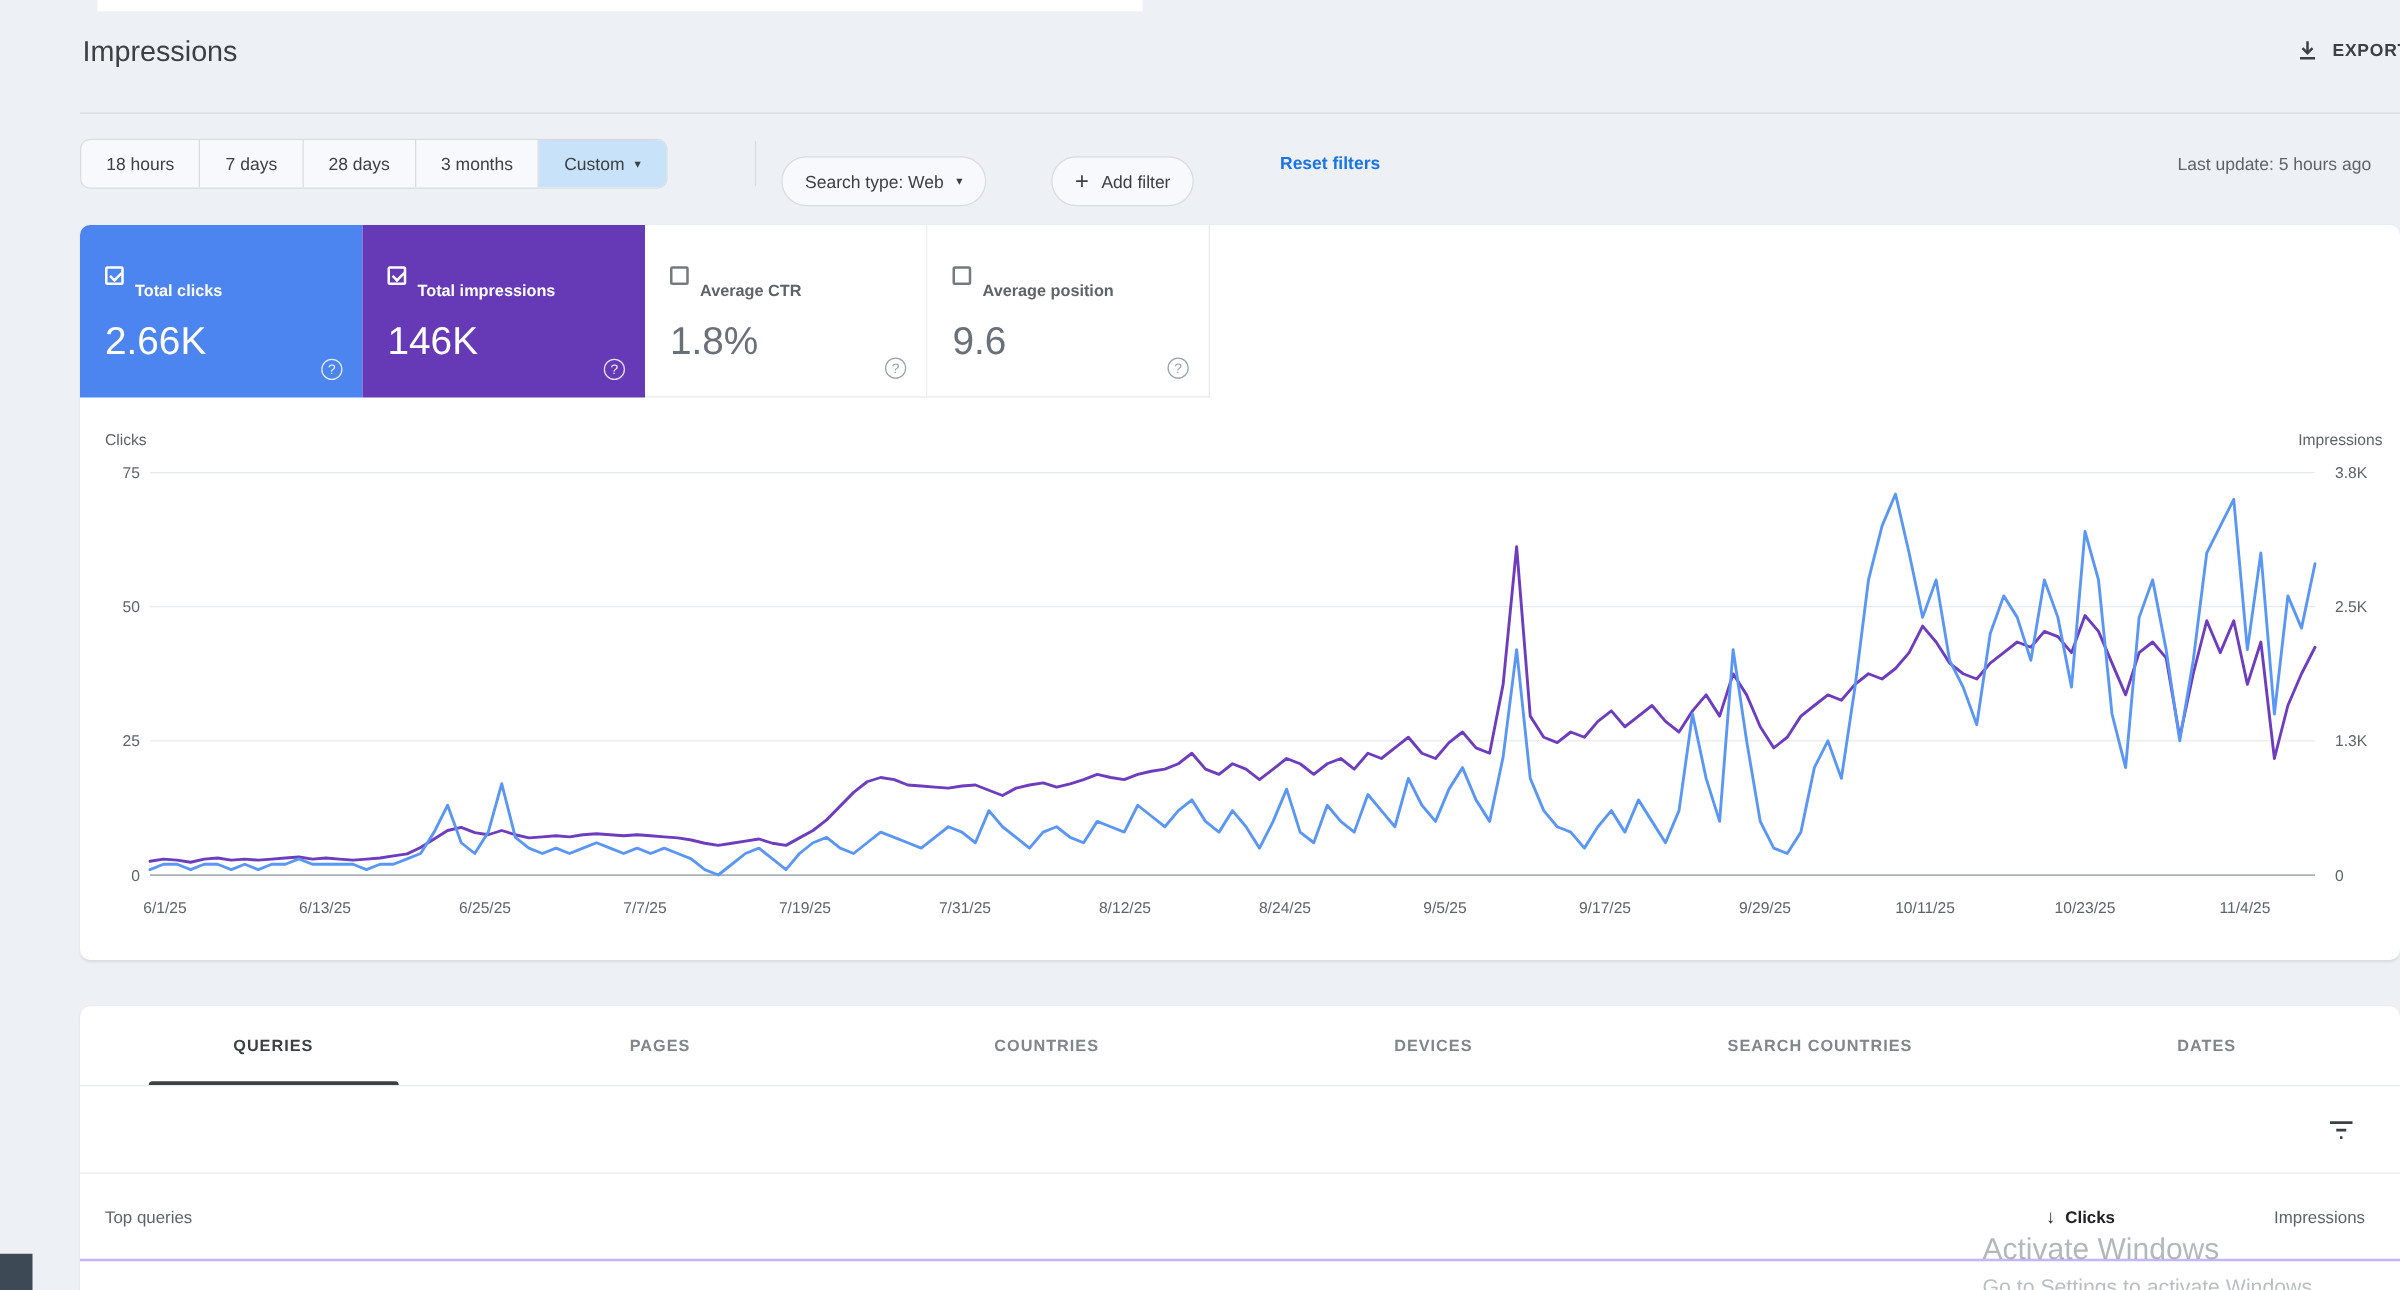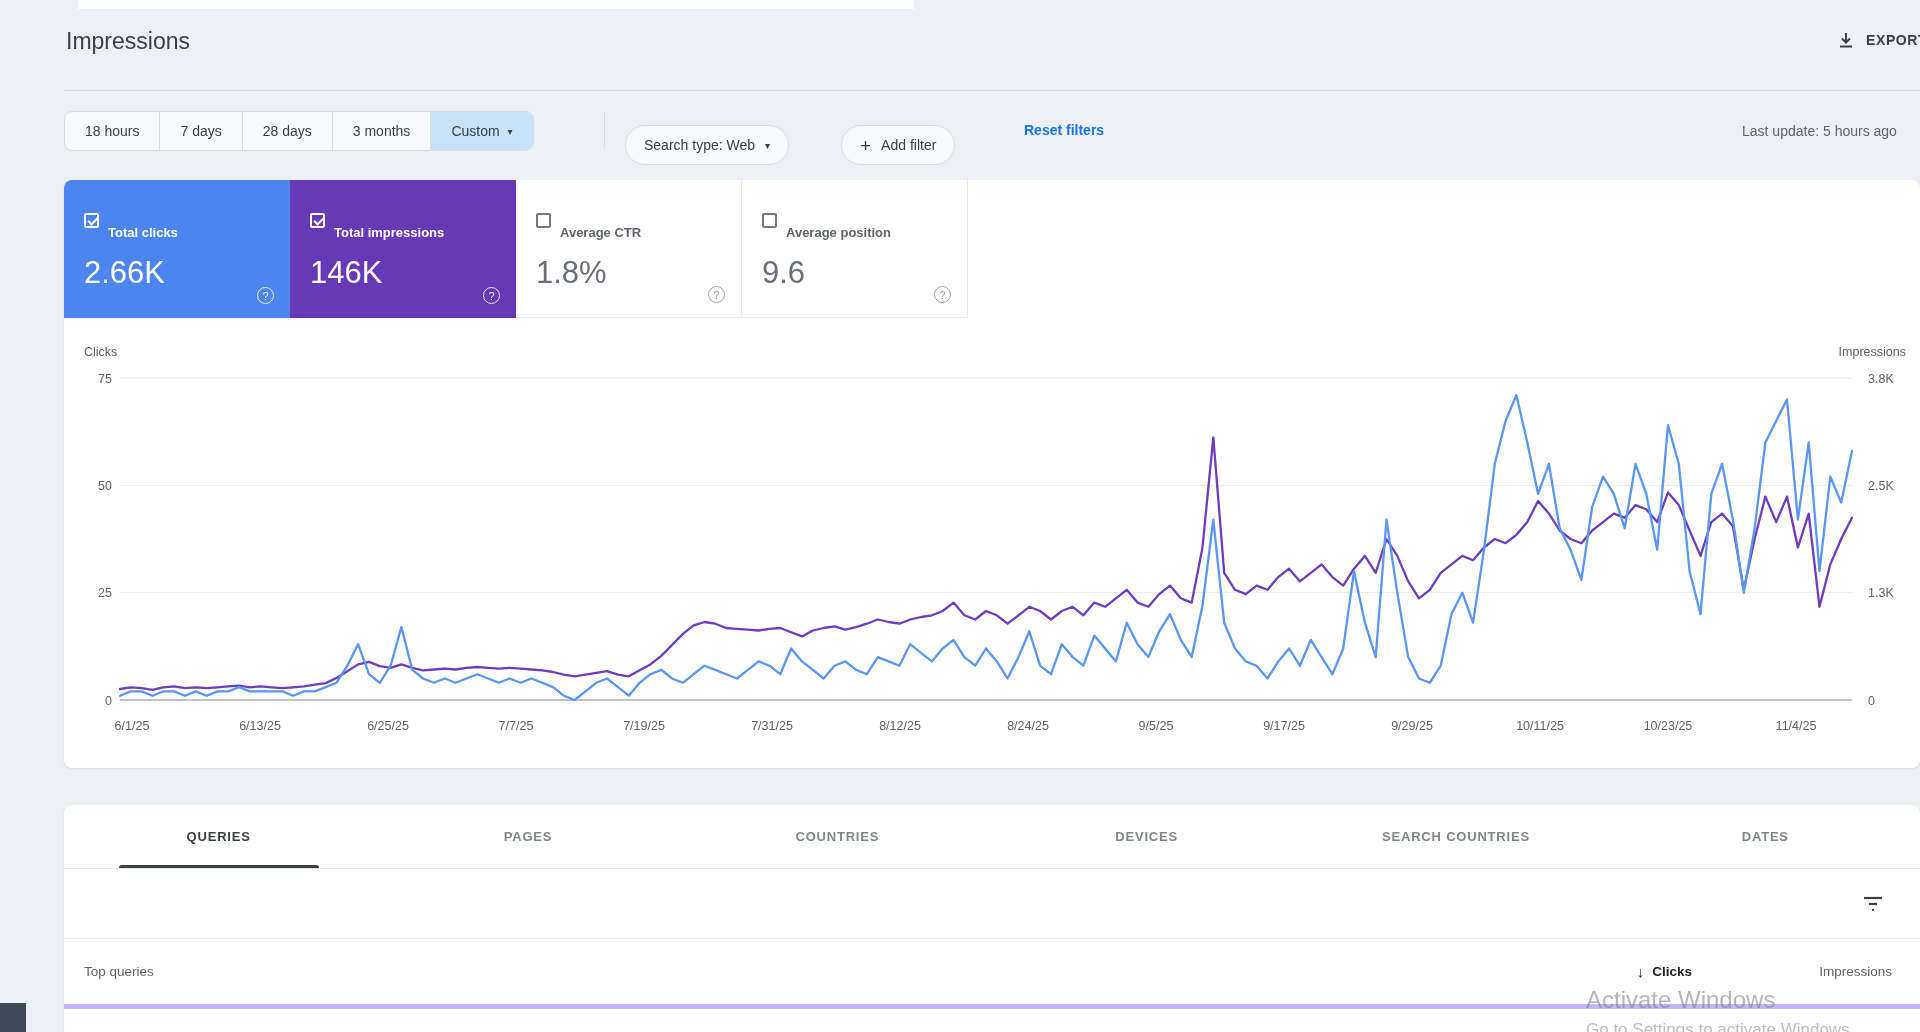--- a/index.html
+++ b/index.html
@@ -79,21 +79,21 @@
   .tabs { display:flex; height:64px; border-bottom:1px solid #e8eaed; }
   .tab { flex:1; display:flex; align-items:center; justify-content:center; position:relative;
     background:none; border:none; cursor:pointer; font-family:inherit;
     font-size:13px; font-weight:bold; letter-spacing:.8px; color:#80868b; }
   .tab.active { color:#3c4043; }
   .tab.active::after { content:""; position:absolute; bottom:0; left:calc(50% - 100px); width:200px; height:3px;
     background:#3c4043; border-radius:3px 3px 0 0; }
   .toolbar { height:70px; border-bottom:1px solid #e8eaed; position:relative; }
   .filter-list-btn { position:absolute; right:34px; top:23px; width:26px; height:24px;
     background:none; border:none; cursor:pointer; }
-  .thead { height:70px; display:flex; align-items:center; border-bottom:5px solid #c4b5fd; padding:0 28px 0 20px; }
+  .thead { height:70px; display:flex; align-items:center; border-bottom:2px solid #c4b5fd; padding:0 28px 0 20px; }
   .row-header { font-size:13.5px; color:#5f6368; }
   .col-clicks { margin-left:auto; display:flex; align-items:center; gap:8px;
     font-size:13.5px; font-weight:bold; color:#202124; cursor:pointer; }
   .sort-arrow { font-size:15px; font-weight:bold; color:#202124; }
   .col-impressions { width:200px; text-align:right; font-size:13.5px; color:#5f6368; cursor:pointer; }
 
   
   .watermark { position:absolute; left:1586px; top:986px; color:rgba(120,125,130,.55); pointer-events:none; }
   .watermark-line1 { font-size:24px; }
   .watermark-line2 { font-size:17px; margin-top:6px; color:rgba(120,125,130,.5); }

